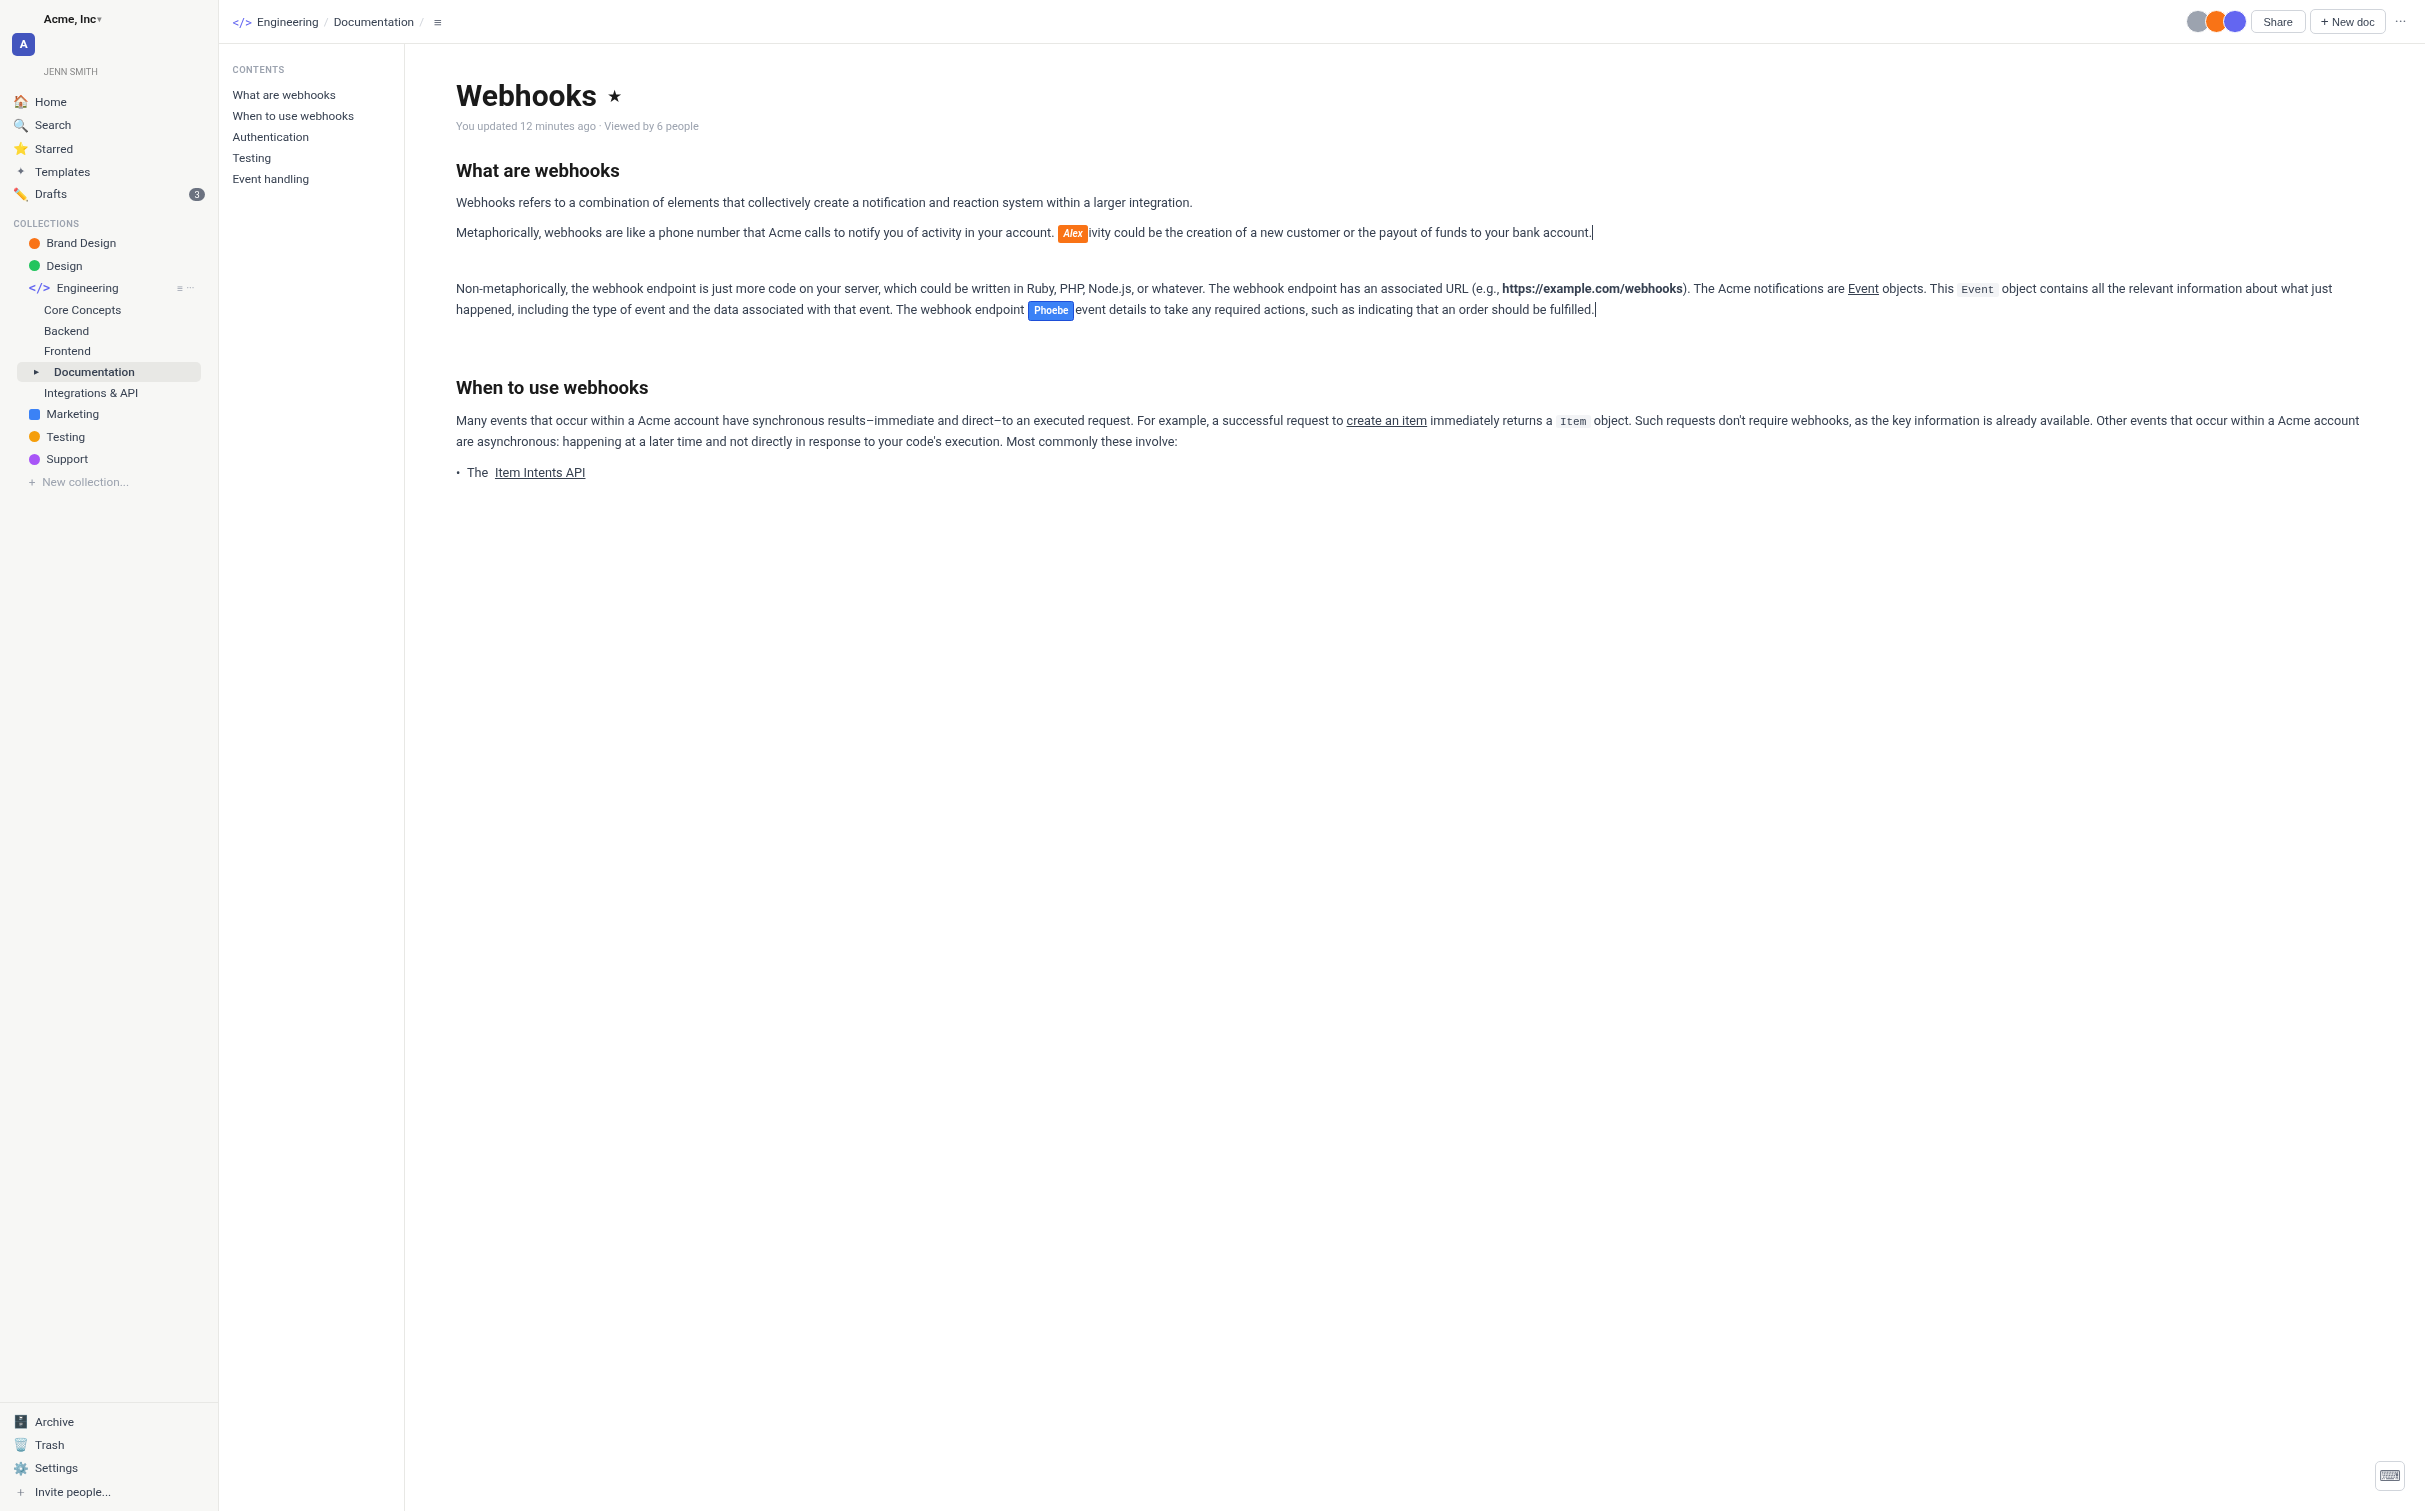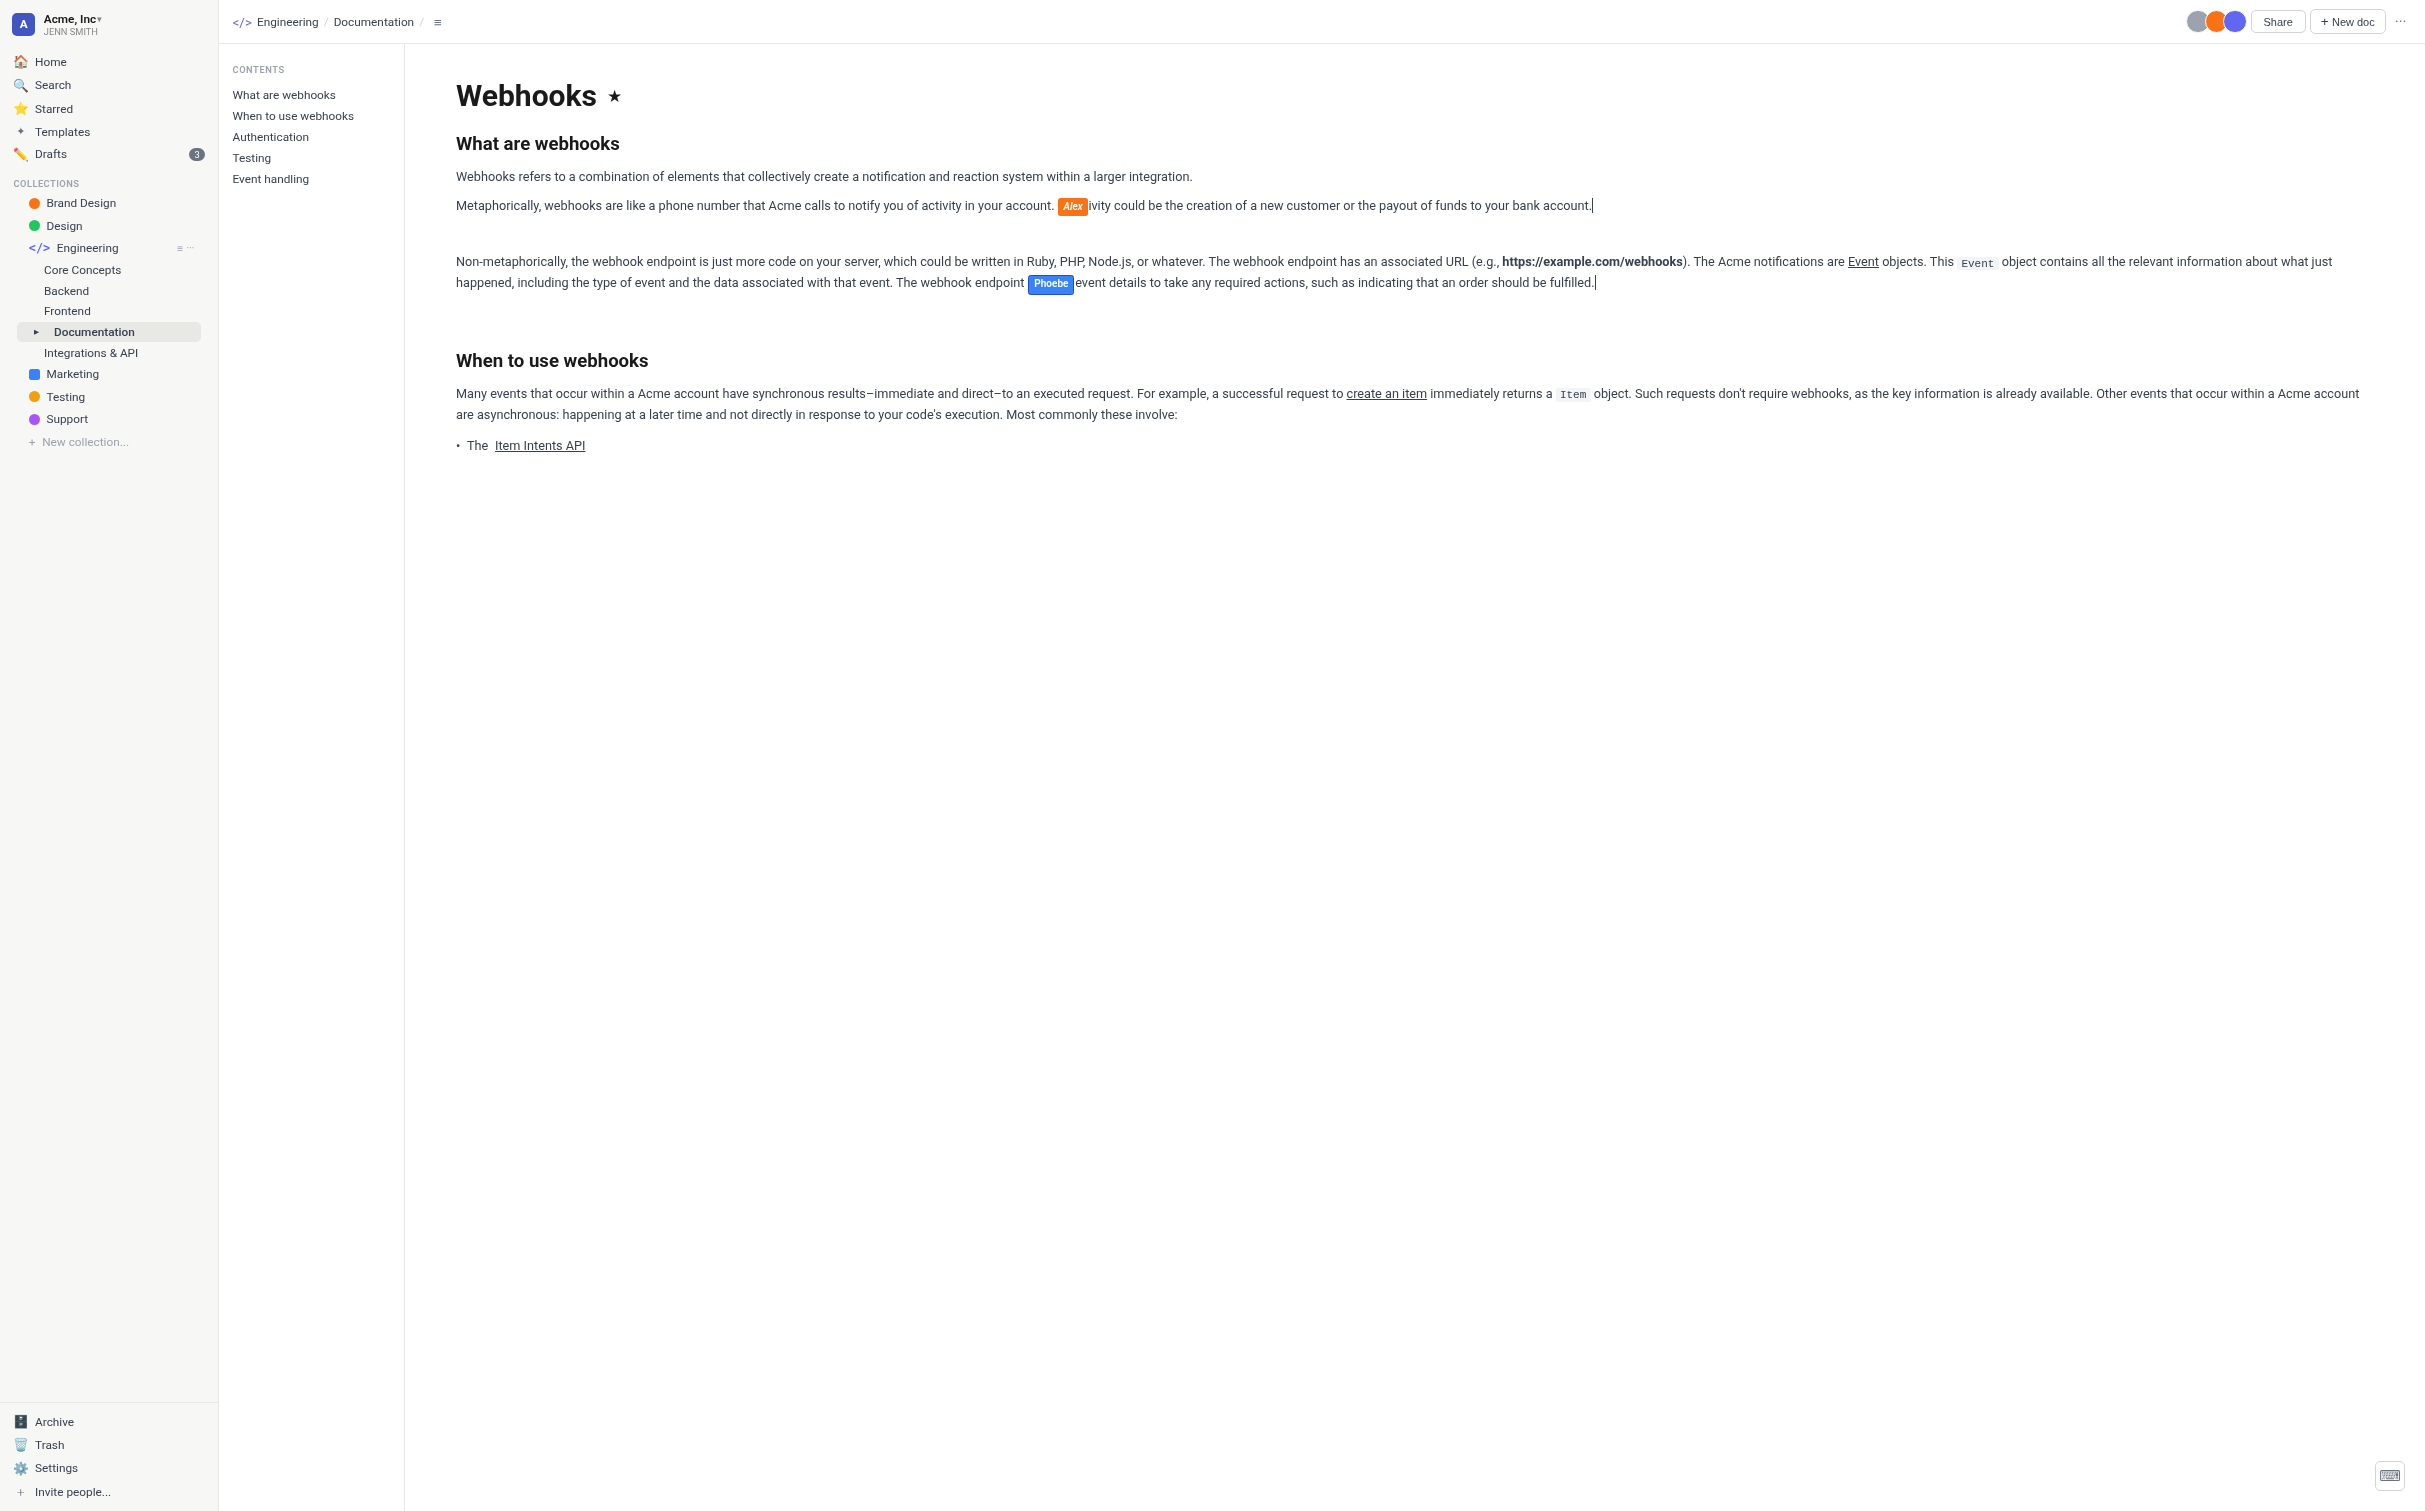--- a/index.html
+++ b/index.html
@@ -25,21 +25,21 @@
     }
     .avatar-square {
       width: 23.6px; height: 23.6px;
       background: #4355be;
       border-radius: 5px;
       display: flex; align-items: center; justify-content: center;
       color: #fff; font-weight: 700; font-size: 11.8px;
     }
     .workspace-info { display: flex; flex-direction: column; }
     .workspace-name { font-weight: 600; font-size: 11.8px; color: #1a1a1a; display: flex; align-items: center; gap: 1px; }
-    .workspace-user { font-size: 9.3px; color: #888; }
+    .workspace-user { font-size: 9.3px; color: #888; margin-top: 40px; }
     .chevron-down { font-size: 8.4px; color: #888; }
 
     .sidebar-nav { padding: 3.4px 6.7px; }
     .nav-item {
       display: flex; align-items: center; gap: 6.7px;
       padding: 4.2px 6.7px; border-radius: 5px; cursor: pointer;
       color: #374151; font-size: 11.8px; user-select: none;
     }
     .nav-item .icon { font-size: 12.7px; width: 15px; text-align: center; color: #6b7280; }
     .nav-item .badge {
@@ -340,20 +340,21 @@
       <div class="toc-item">Authentication</div>
       <div class="toc-item">Testing</div>
       <div class="toc-item">Event handling</div>
     </div>
 
     <div class="doc-area">
       <div class="doc-title-row">
         <h1 class="doc-title">Webhooks</h1>
         <span class="star-icon">★</span>
       </div>
+      <div class="doc-meta">You updated 12 minutes ago · Viewed by 6 people</div>
 
       <h2 class="doc-h2">What are webhooks</h2>
       <p class="doc-p">
         Webhooks refers to a combination of elements that collectively create a notification and reaction system within a larger integration.
       </p>
       <p class="doc-p">
         Metaphorically, webhooks are like a phone number that Acme calls to notify you of activity in your account. <span class="user-cursor-alex">Alex</span>ivity could be the creation of a new customer or the payout of funds to your bank account.<span class="text-cursor"></span>
       </p>
 
       <div class="doc-spacer"></div>

